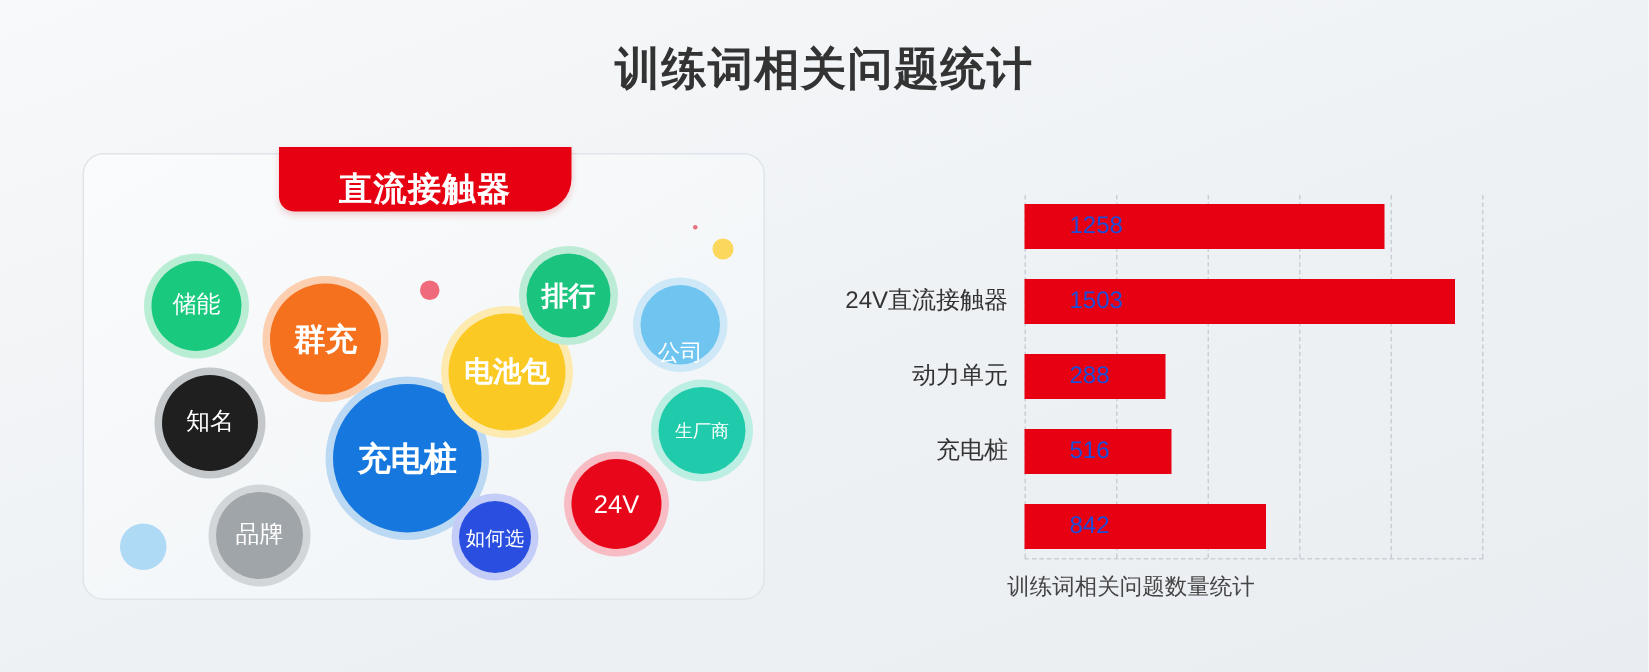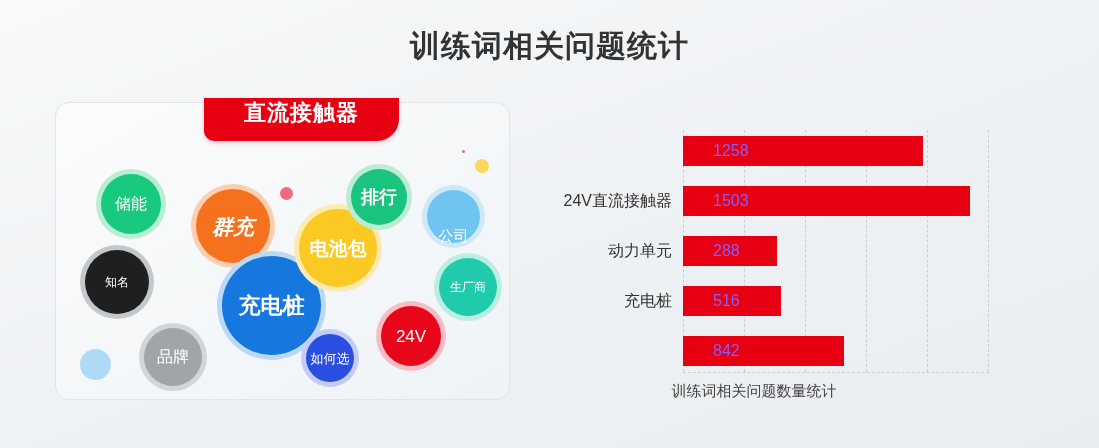--- a/index.html
+++ b/index.html
@@ -36,30 +36,30 @@
     width: 455px;
     height: 298px;
     background: linear-gradient(150deg, #fafbfc 0%, #f4f7f9 60%, #f0f3f6 100%);
     border: 1px solid #dfe5ea;
     border-radius: 14px;
     box-sizing: border-box;
   }
 
   .ribbon {
     position: absolute;
-    left: 204px;
+    left: 186px;
     top: 98px;
     width: 195px;
     height: 43px;
     background: #e60012;
     border-bottom-left-radius: 10px;
     border-bottom-right-radius: 22px;
     box-shadow: 0 2px 5px rgba(200,0,15,0.18);
     display: flex;
-    align-items: flex-start;
+    align-items: flex-end;
     justify-content: center;
   }
   .ribbon-text {
     color: #ffffff;
     font-size: 22px;
     font-weight: bold;
     letter-spacing: 1px;
   }
 
   
@@ -136,21 +136,21 @@
     height: 30px;
     background: #e60012;
   }
   .bar-value {
     position: absolute;
     top: 0;
     height: 42px;
     line-height: 30px;
     left: 30px;
     font-size: 16px;
-    color: #8b5cf6;
+    color: #1d4ed8;
     white-space: nowrap;
   }
 
   .chart-caption {
     position: absolute;
     left: 520px;
     top: 382px;
     width: 468px;
     text-align: center;
     font-size: 15px;
@@ -165,24 +165,24 @@
 
 <div class="bubble-panel">
   <div id="bubble-layer">
       <div class="dot" style="left: 224px; top: 84px; width: 13px; height: 13px; background: rgb(239, 106, 123);"></div>
       <div class="dot" style="left: 419px; top: 56px; width: 14px; height: 14px; background: rgb(251, 216, 91);"></div>
       <div class="dot" style="left: 406px; top: 47px; width: 3px; height: 3px; background: rgb(232, 112, 127);"></div>
       <div class="dot" style="left: 24px; top: 246px; width: 31px; height: 31px; background: rgb(174, 218, 246);"></div>
       <div class="bubble" style="left: 45px; top: 71px; width: 60px; height: 60px; background: rgb(25, 201, 126); font-size: 16px; font-weight: normal; box-shadow: rgb(185, 238, 213) 0px 0px 0px 5px; justify-content: center;">
         <span>储能</span>
       </div>
-      <div class="bubble" style="left: 140px; top: 86px; width: 74px; height: 74px; background: rgb(245, 113, 30); font-size: 21px; font-weight: bold; box-shadow: rgb(251, 207, 176) 0px 0px 0px 5px; font-style: italic;">
+      <div class="bubble" style="left: 124px; top: 86px; width: 74px; height: 74px; background: rgb(245, 113, 30); font-size: 21px; font-weight: bold; box-shadow: rgb(251, 207, 176) 0px 0px 0px 5px;">
         <span>群充</span>
       </div>
-      <div class="bubble" style="left: 29px; top: 147px; width: 64px; height: 64px; background: rgb(31, 31, 31); font-size: 12px; font-weight: normal; box-shadow: rgb(197, 200, 203) 0px 0px 0px 5px;">
+      <div class="bubble" style="left: 52px; top: 147px; width: 64px; height: 64px; background: rgb(31, 31, 31); font-size: 16px; font-weight: normal; box-shadow: rgb(197, 200, 203) 0px 0px 0px 5px;">
         <span>知名</span>
       </div>
       <div class="bubble" style="left: 166px; top: 153px; width: 99px; height: 99px; background: rgb(22, 119, 222); font-size: 22px; font-weight: bold; box-shadow: rgb(188, 217, 243) 0px 0px 0px 5px;">
         <span>充电桩</span>
       </div>
       <div class="bubble" style="left: 243px; top: 106px; width: 78px; height: 78px; background: rgb(251, 201, 36); font-size: 19px; font-weight: bold; box-shadow: rgb(253, 234, 176) 0px 0px 0px 5px;">
         <span>电池包</span>
       </div>
       <div class="bubble" style="left: 295px; top: 66px; width: 56px; height: 56px; background: rgb(26, 196, 126); font-size: 18px; font-weight: bold; box-shadow: rgb(189, 236, 214) 0px 0px 0px 5px;">
         <span>排行</span>

